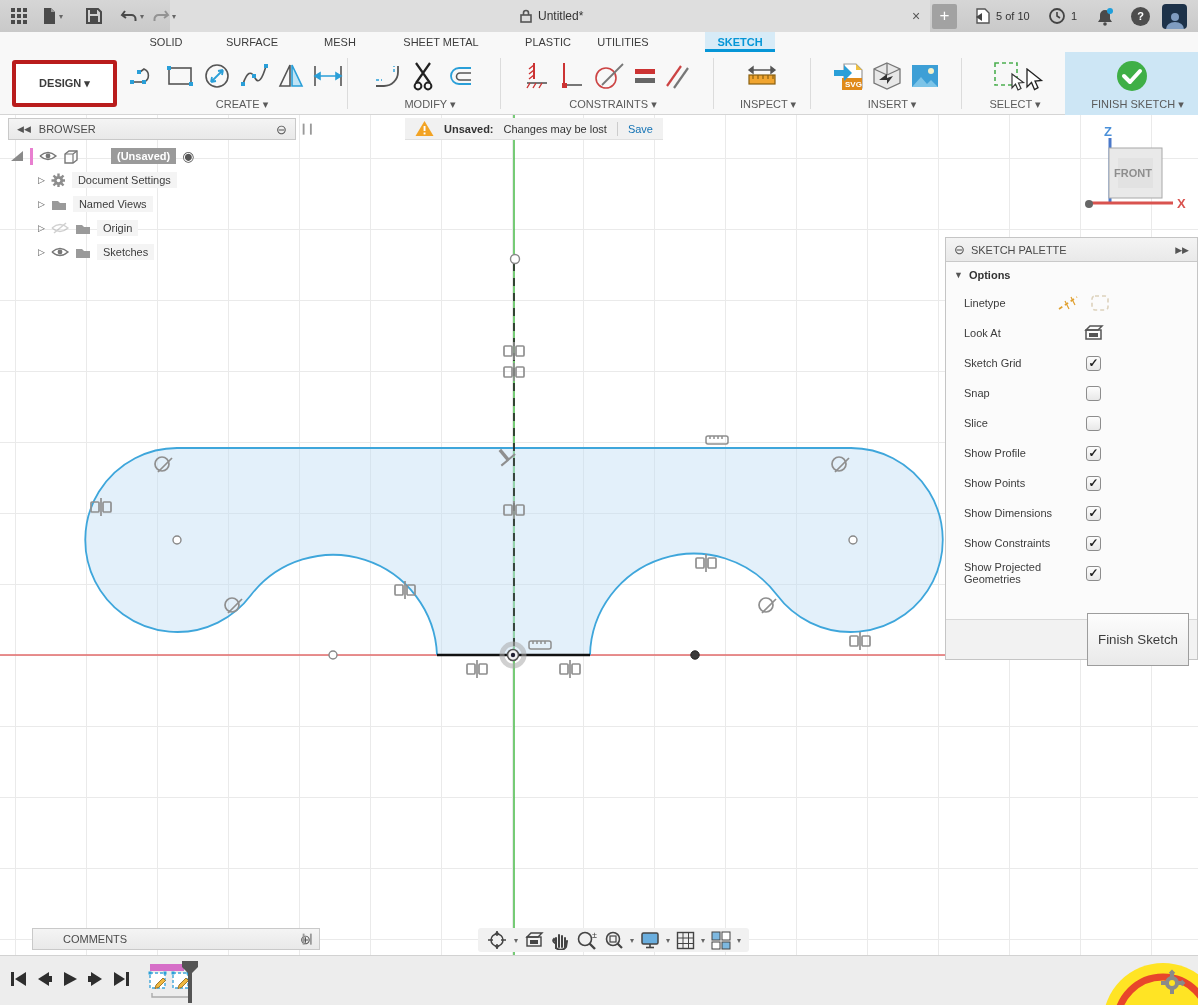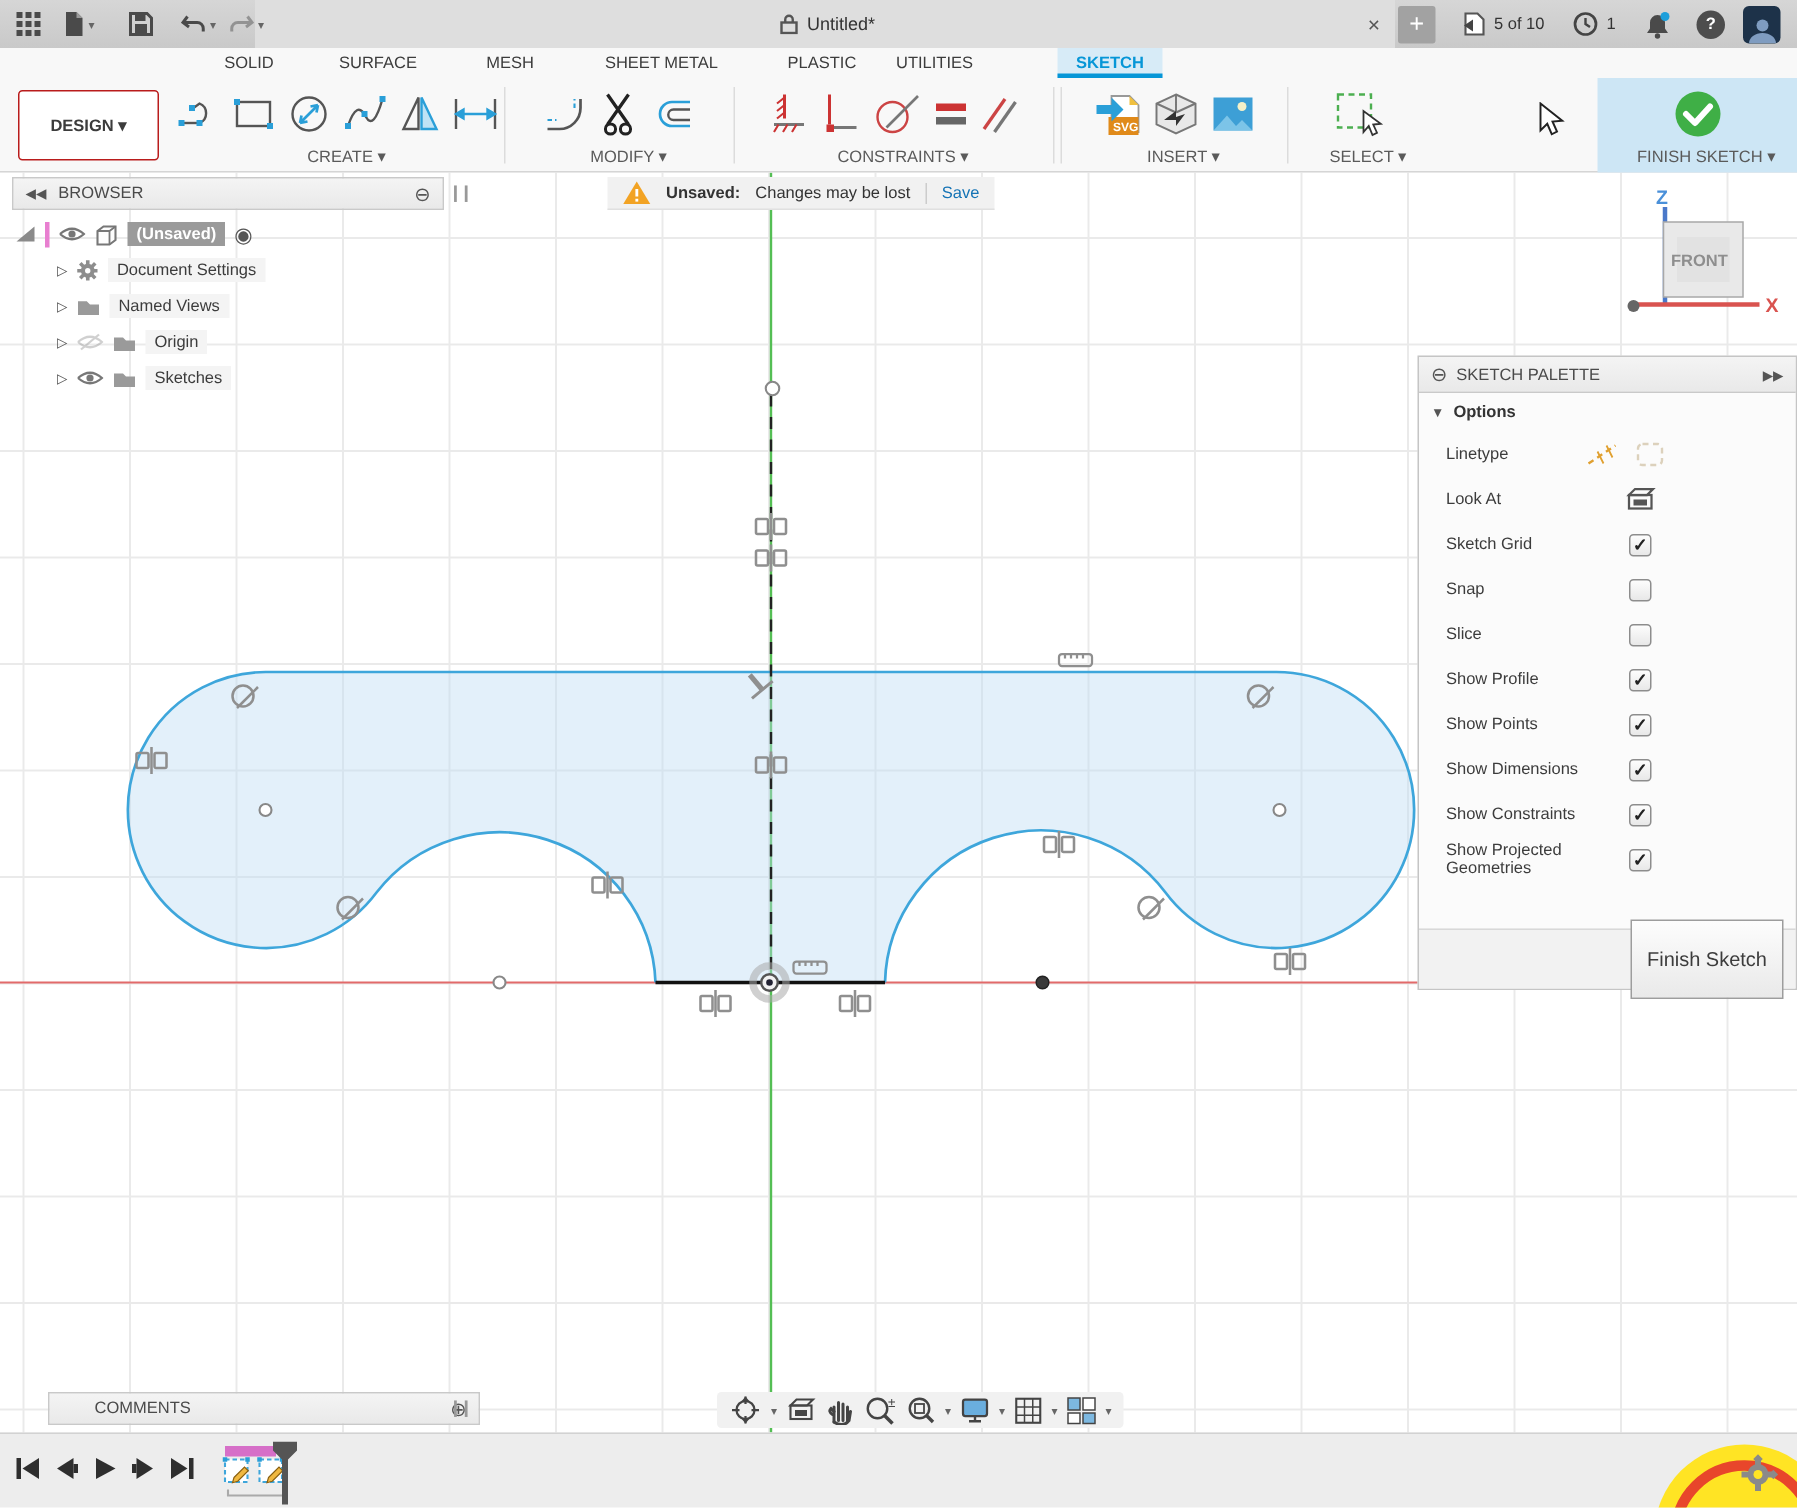--- a/index.html
+++ b/index.html
@@ -18,21 +18,21 @@
     text-align:center; line-height:24px; font-size:17px; }
   .tb-right { position:absolute; top:0; height:32px; display:flex; align-items:center; gap:5px; color:#333; }
   #help-btn { width:19px; height:19px; border-radius:50%; background:#4d4d4d; color:#fff; text-align:center; line-height:19px; font-weight:bold; }
   #avatar { width:25px; height:25px; border-radius:4px; background:#1d3249; display:flex; align-items:flex-end; justify-content:center; overflow:hidden; }
   
   #ribbon { position:absolute; left:0; top:32px; width:1198px; height:83px; background:#f8f8f8;
     border-bottom:1px solid #d5d5d5; z-index:30; }
   .rtab { position:absolute; top:0; height:20px; line-height:20px; text-align:center; color:#3c3c3c; font-size:11px; }
   .rtab.active { background:#d7ebf7; color:#0696d7; border-bottom:3px solid #0696d7; font-weight:bold; }
   #ribbon-row { position:absolute; left:0; top:20px; width:1198px; height:63px; display:flex; align-items:stretch; }
-  #design-btn { margin:8px 10px 8px 12px; width:94px; background:#fff; border:1px solid #b91c1c; border-radius:3px;
+  #design-btn { margin:8px 10px 8px 12px; width:105px; background:#fff; border:4px solid #b91c1c; border-radius:3px;
     display:flex; align-items:center; justify-content:center; font-weight:bold; color:#3c3c3c; }
   .rgroup { display:flex; flex-direction:column; justify-content:flex-start; align-items:center; padding-top:2px; }
   .rgroup .icons { flex:1; display:flex; align-items:center; gap:7px; }
   .rgroup .glabel { height:17px; color:#5a5a5a;margin-left:12px; }
   .gsep { width:1px; background:#dcdcdc; margin:6px 2px; }
   #finish-group { margin-left:auto; background:#cde6f5; width:133px; }
   
   #canvas { position:absolute; left:0; top:115px; width:1198px; height:840px; background:#fff;
     background-image:linear-gradient(to right,#eaeaea 1px,transparent 1px),linear-gradient(to bottom,#eaeaea 1px,transparent 1px);
     background-size:71px 71px; background-position:15px 43px; z-index:1; }
@@ -40,21 +40,21 @@
   
   .panel-hdr { background:linear-gradient(#f4f4f4,#e9e9e9); border:1px solid #c9c9c9; color:#4a4a4a;
     display:flex; align-items:center; }
   #browser-hdr { position:absolute; left:8px; top:118px; width:288px; height:22px; z-index:10; padding:0 8px; gap:8px; }
   #comments-hdr { position:absolute; left:8px; top:928px; width:288px; height:22px; z-index:10; padding:0 8px; gap:8px;margin-left:24px; }
   .hdr-spacer { flex:1; }
   .circle-ico { font-size:13px; color:#555; }
   .grip { position:absolute; font-size:11px; color:#999; z-index:10; letter-spacing:-2px; }
   .btree-row { position:absolute; z-index:10; display:flex; align-items:center; gap:6px; height:20px; }
   .chip { background:#f4f4f4; padding:2px 6px; color:#3c3c3c; }
-  .chip.sel { background:#9a9a9a; color:#fff; font-weight:bold; }
+  .chip.sel { background:#9a9a9a; color:#fff; font-weight:bold;margin-left:26px; }
   .tri { color:#555; font-size:9px; }
   
   #unsaved-bar { position:absolute; left:405px; top:118px; height:22px; z-index:10; background:#f1f1f1;
     display:flex; align-items:center; gap:10px; padding:0 10px; border-bottom:1px solid #e0e0e0; }
   #save-link { color:#1473b5; }
   .vdiv { width:1px; height:14px; background:#ccc; }
   
   #palette { position:absolute; left:945px; top:237px; width:253px; height:423px; z-index:10;
     background:#fbfbfb; border:1px solid #c5c5c5; }
   #palette-hdr { height:24px; padding:0 8px; gap:6px; }
@@ -260,20 +260,30 @@
           </svg>
         <svg width="26" height="28">
             <path d="M3 24 L17 4" stroke="#cc4444" stroke-width="2.2"></path>
             <path d="M10 26 L24 6" stroke="#777" stroke-width="2.2"></path>
           </svg>
       </div>
       <div class="glabel">CONSTRAINTS ▾</div>
     </div>
     <div class="gsep"></div>
 
+    <div class="rgroup" style="width:92px">
+      <div class="icons">
+        <svg width="34" height="28">
+            <path d="M4 8 h26 M4 8 l4 -3 v6 z M30 8 l-4 -3 v6 z" stroke="#555" stroke-width="1.4" fill="#555"></path>
+            <rect x="4" y="13" width="26" height="9" fill="#f0a530" stroke="#8a6010" stroke-width="1.2"></rect>
+            <path d="M8 13 v4 M13 13 v4 M18 13 v4 M23 13 v4 M28 13 v4" stroke="#8a6010" stroke-width="1.2"></path>
+          </svg>
+      </div>
+      <div class="glabel">INSPECT ▾</div>
+    </div>
     <div class="gsep"></div>
 
     <div class="rgroup" style="width:146px">
       <div class="icons">
         <svg width="32" height="32">
             <path d="M12 4 h12 l6 6 v18 h-18 z" fill="#fff" stroke="#999" stroke-width="1.2"></path>
             <path d="M24 4 l6 6 h-6 z" fill="#f0c040"></path>
             <rect x="10" y="18" width="20" height="12" fill="#e08a1a"></rect>
             <text x="13" y="27" font-size="8" fill="#fff" font-weight="bold">SVG</text>
             <path d="M2 10 h10 v-5 l8 8 -8 8 v-5 h-10 z" fill="#2a9fd8"></path>

